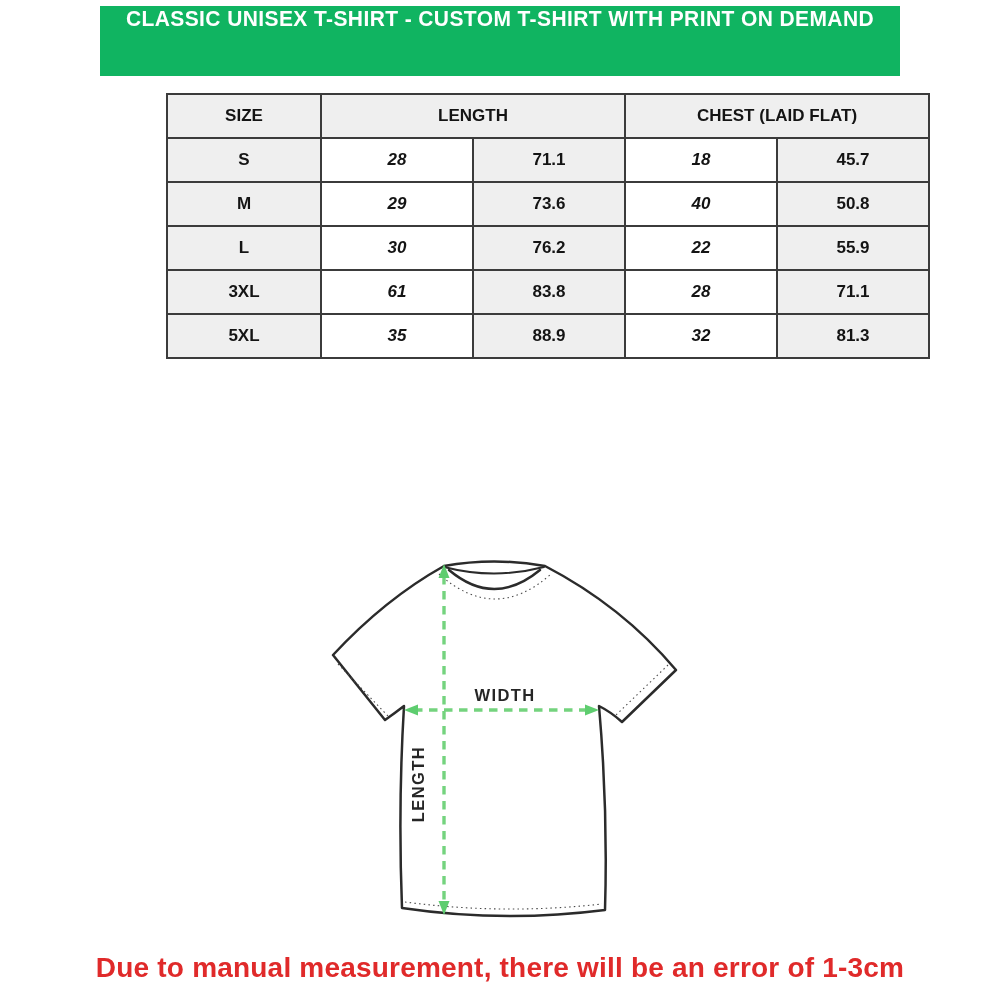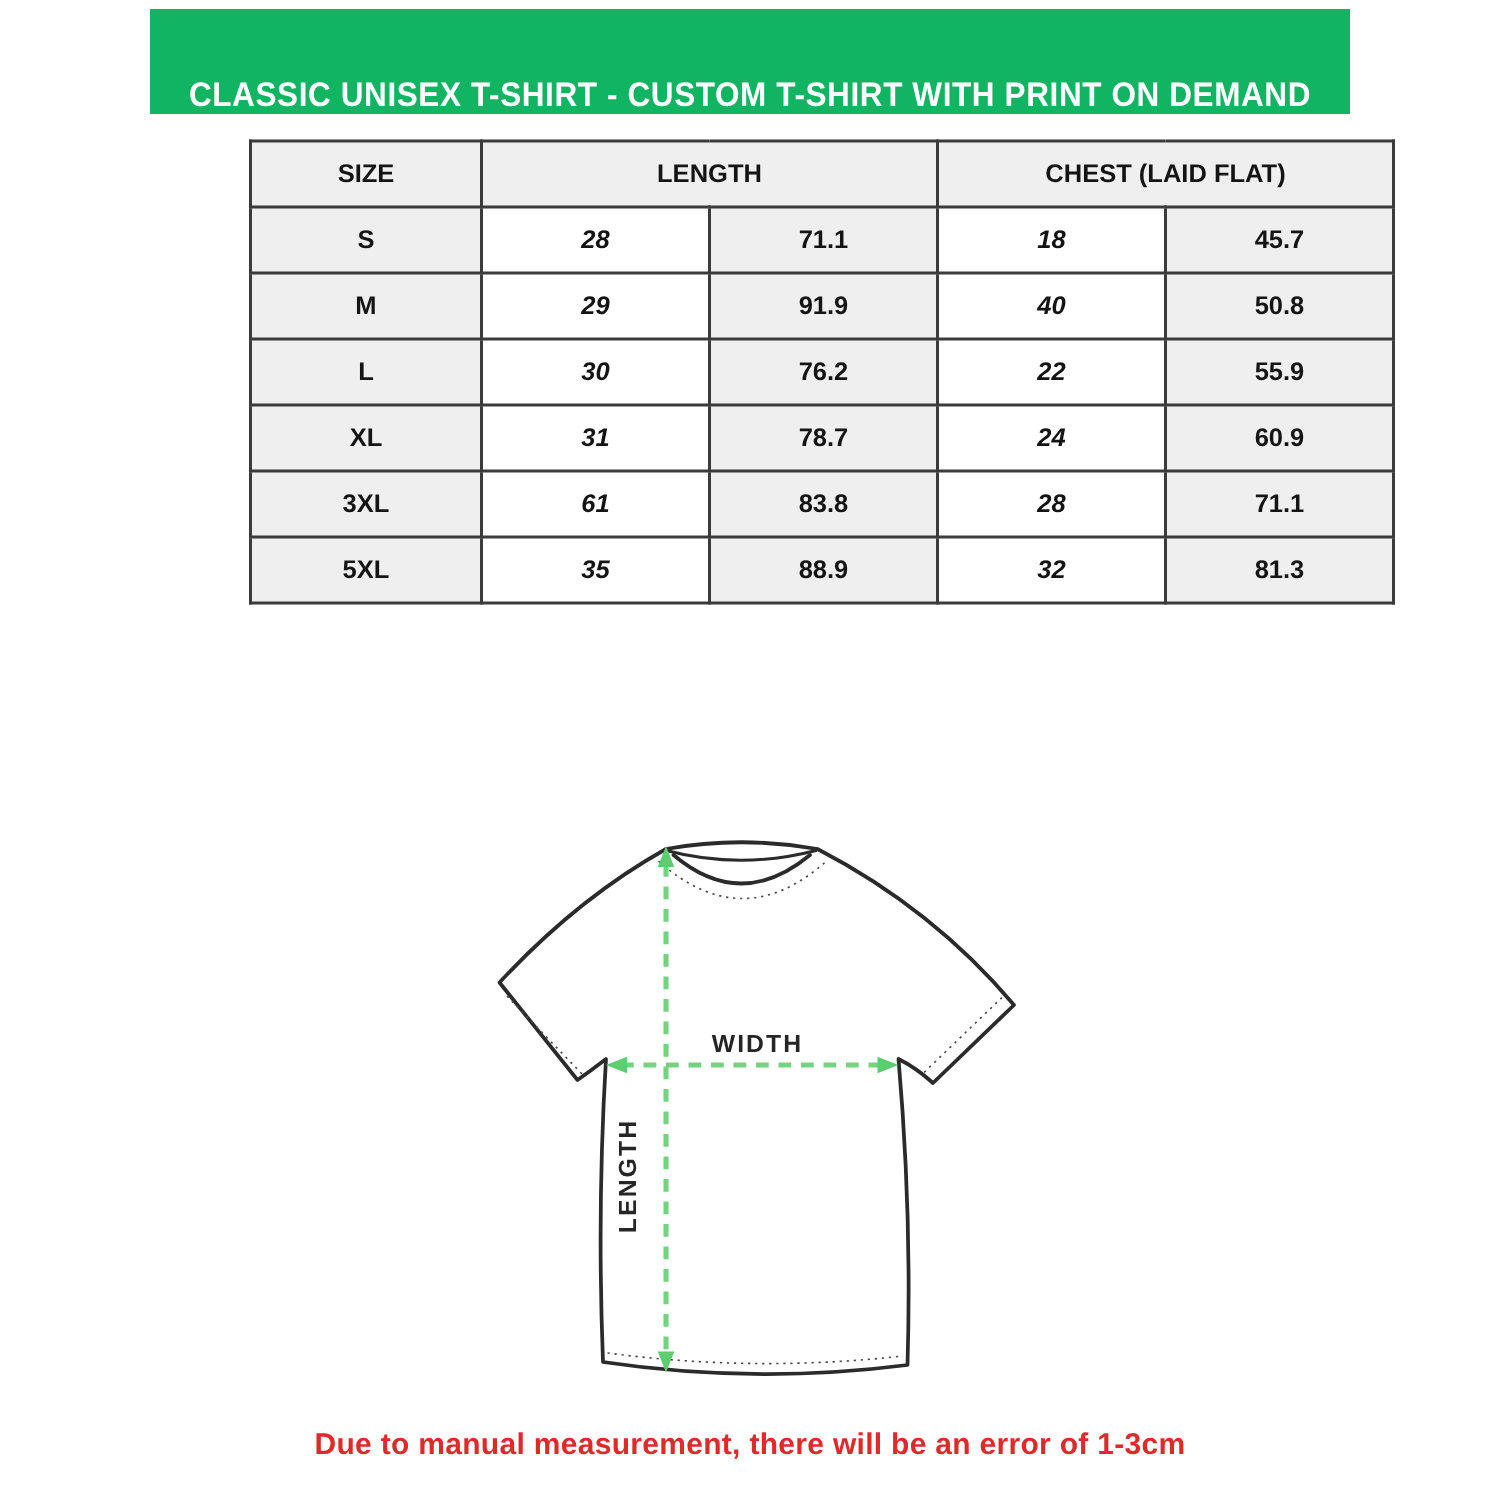--- a/index.html
+++ b/index.html
@@ -17,21 +17,21 @@
   }
   
   .banner {
     position: absolute;
     left: 100px;
     top: 6px;
     width: 800px;
     height: 70px;
     background: #10b461;
     display: flex;
-    align-items: flex-end;
+    align-items: flex-start;
     justify-content: center;
   }
   .banner-title {
     color: #ffffff;
     font-size: 21px;
     font-weight: 700;
     letter-spacing: 0.4px;
     white-space: nowrap;
     transform: scaleY(1.08);
   }
@@ -84,21 +84,21 @@
     fill: #262626;
   }
   
   .footer-note {
     position: absolute;
     left: 0;
     top: 952px;
     width: 1000px;
     text-align: center;
     color: #e02a2a;
-    font-size: 20px;
+    font-size: 28px;
     font-weight: 700;
     letter-spacing: 0.2px;
   }
 </style>
 </head>
 <body>
 
 <div class="page">
 
   <div class="banner">
@@ -118,37 +118,30 @@
         <tr>
           <td class="shaded">S</td>
           <td class="plain">28</td>
           <td class="shaded">71.1</td>
           <td class="plain">18</td>
           <td class="shaded">45.7</td>
         </tr>
         <tr>
           <td class="shaded">M</td>
           <td class="plain">29</td>
-          <td class="shaded">91.9</td>
+          <td class="shaded">73.6</td>
           <td class="plain">40</td>
           <td class="shaded">50.8</td>
         </tr>
         <tr>
           <td class="shaded">L</td>
           <td class="plain">30</td>
           <td class="shaded">76.2</td>
           <td class="plain">22</td>
           <td class="shaded">55.9</td>
-        </tr>
-        <tr>
-          <td class="shaded">XL</td>
-          <td class="plain">31</td>
-          <td class="shaded">78.7</td>
-          <td class="plain">24</td>
-          <td class="shaded">60.9</td>
         </tr>
         <tr>
           <td class="shaded">3XL</td>
           <td class="plain">61</td>
           <td class="shaded">83.8</td>
           <td class="plain">28</td>
           <td class="shaded">71.1</td>
         </tr>
         <tr>
           <td class="shaded">5XL</td>

